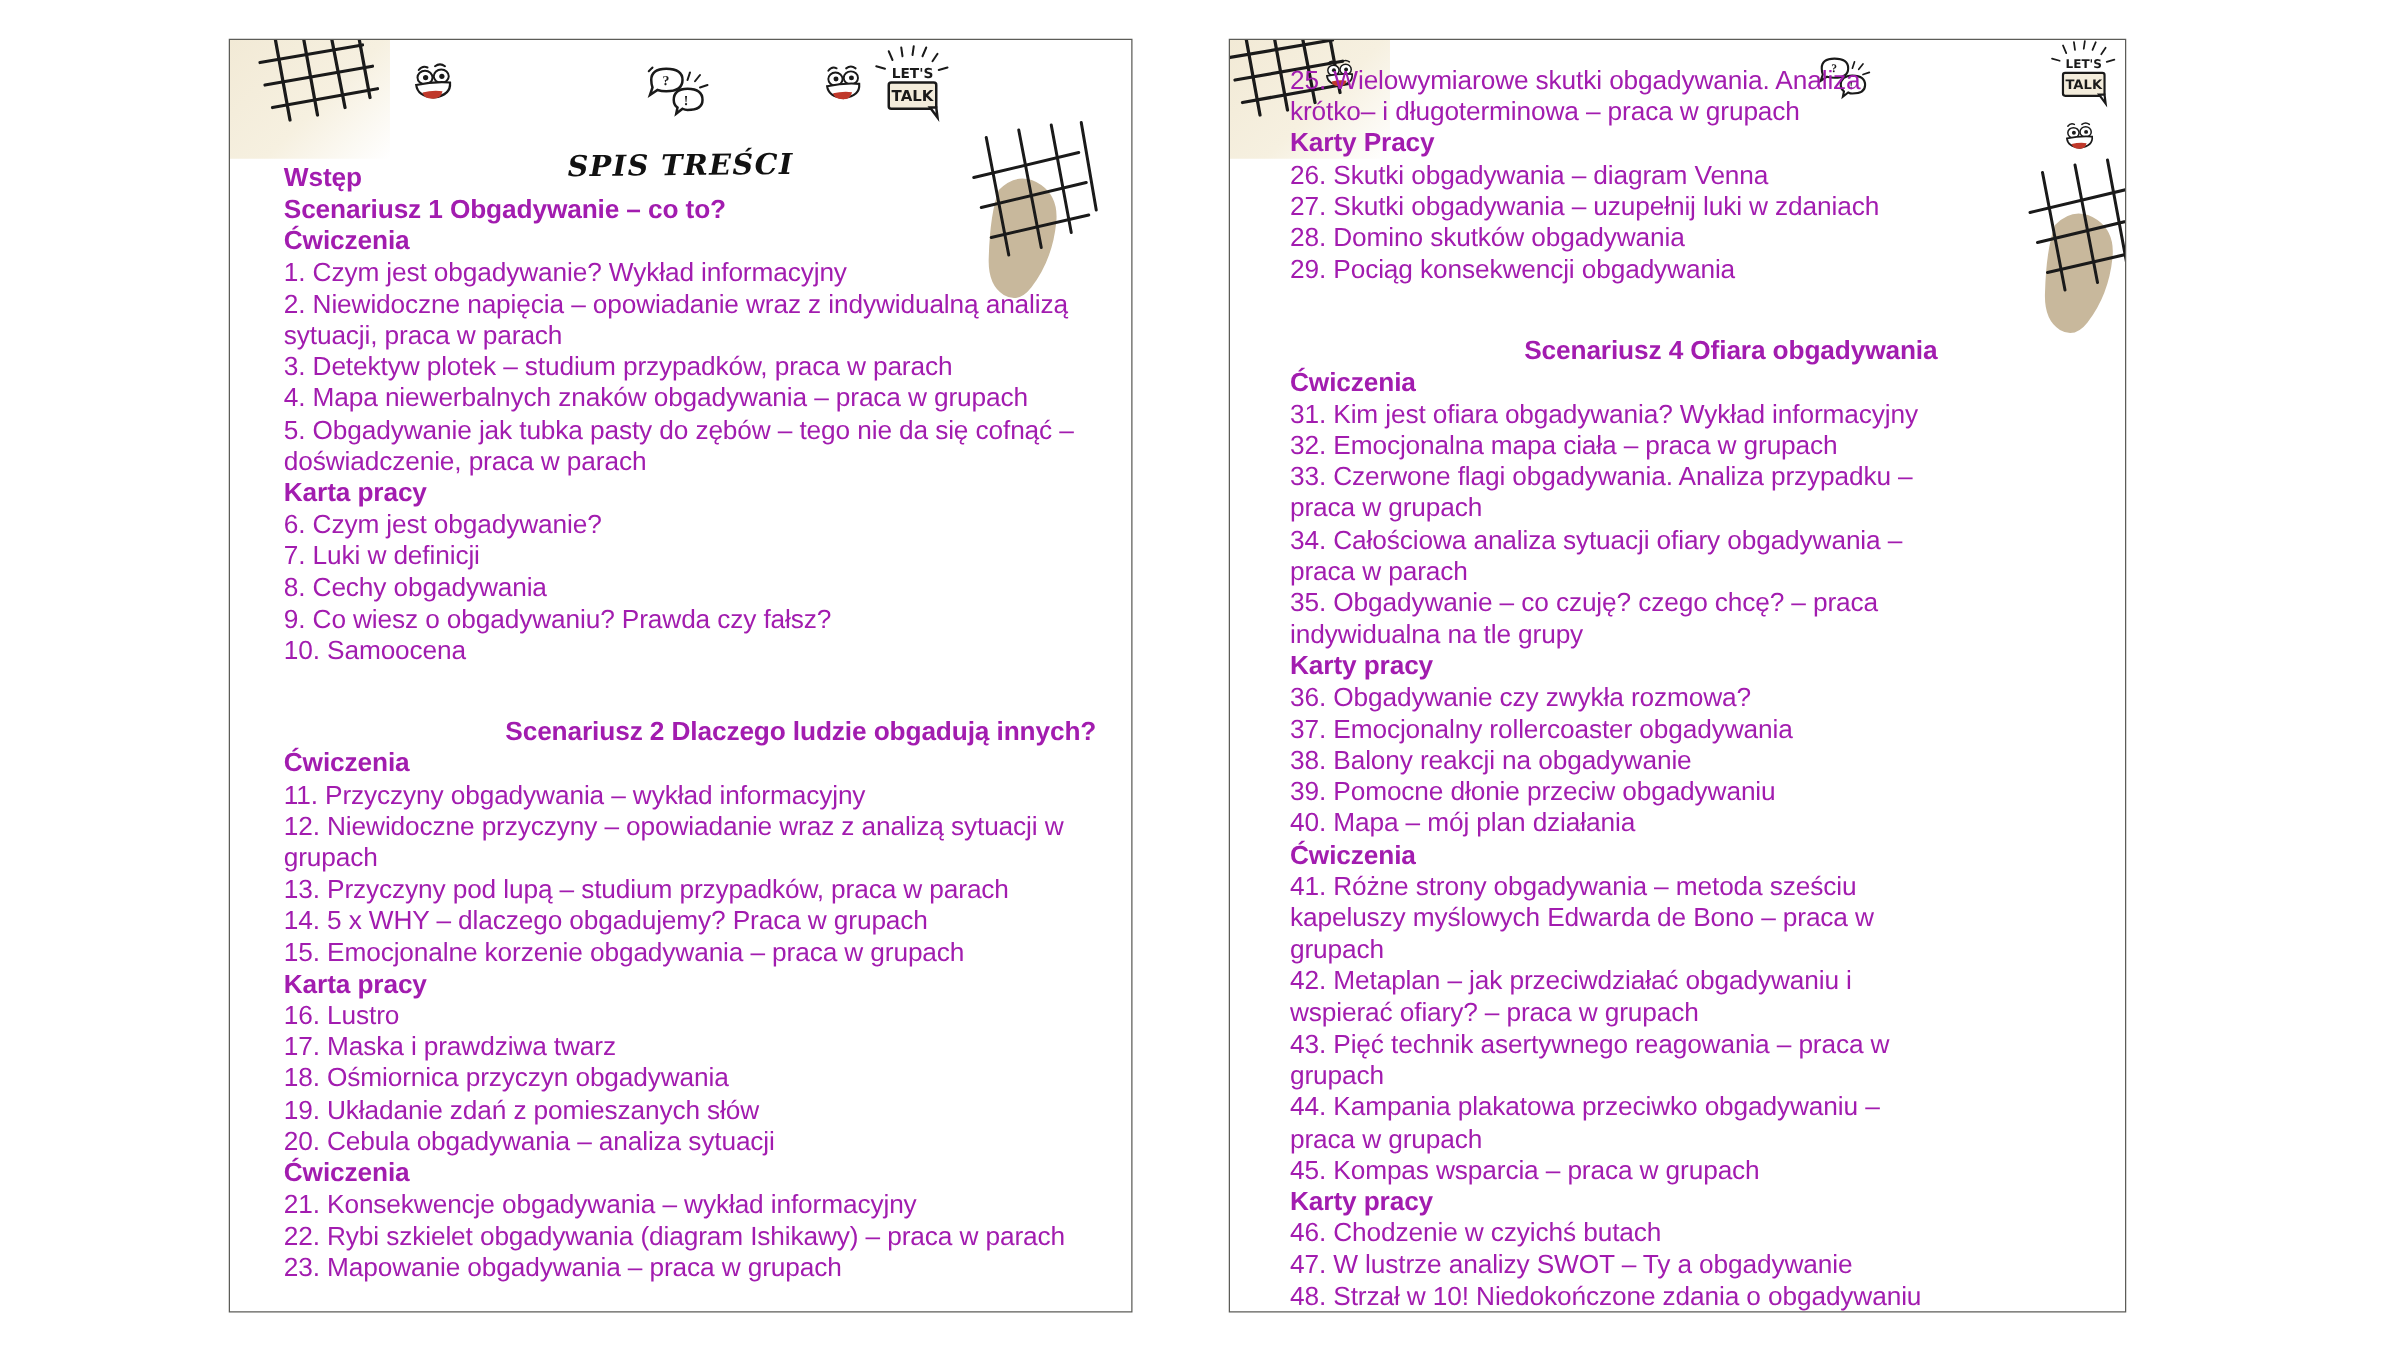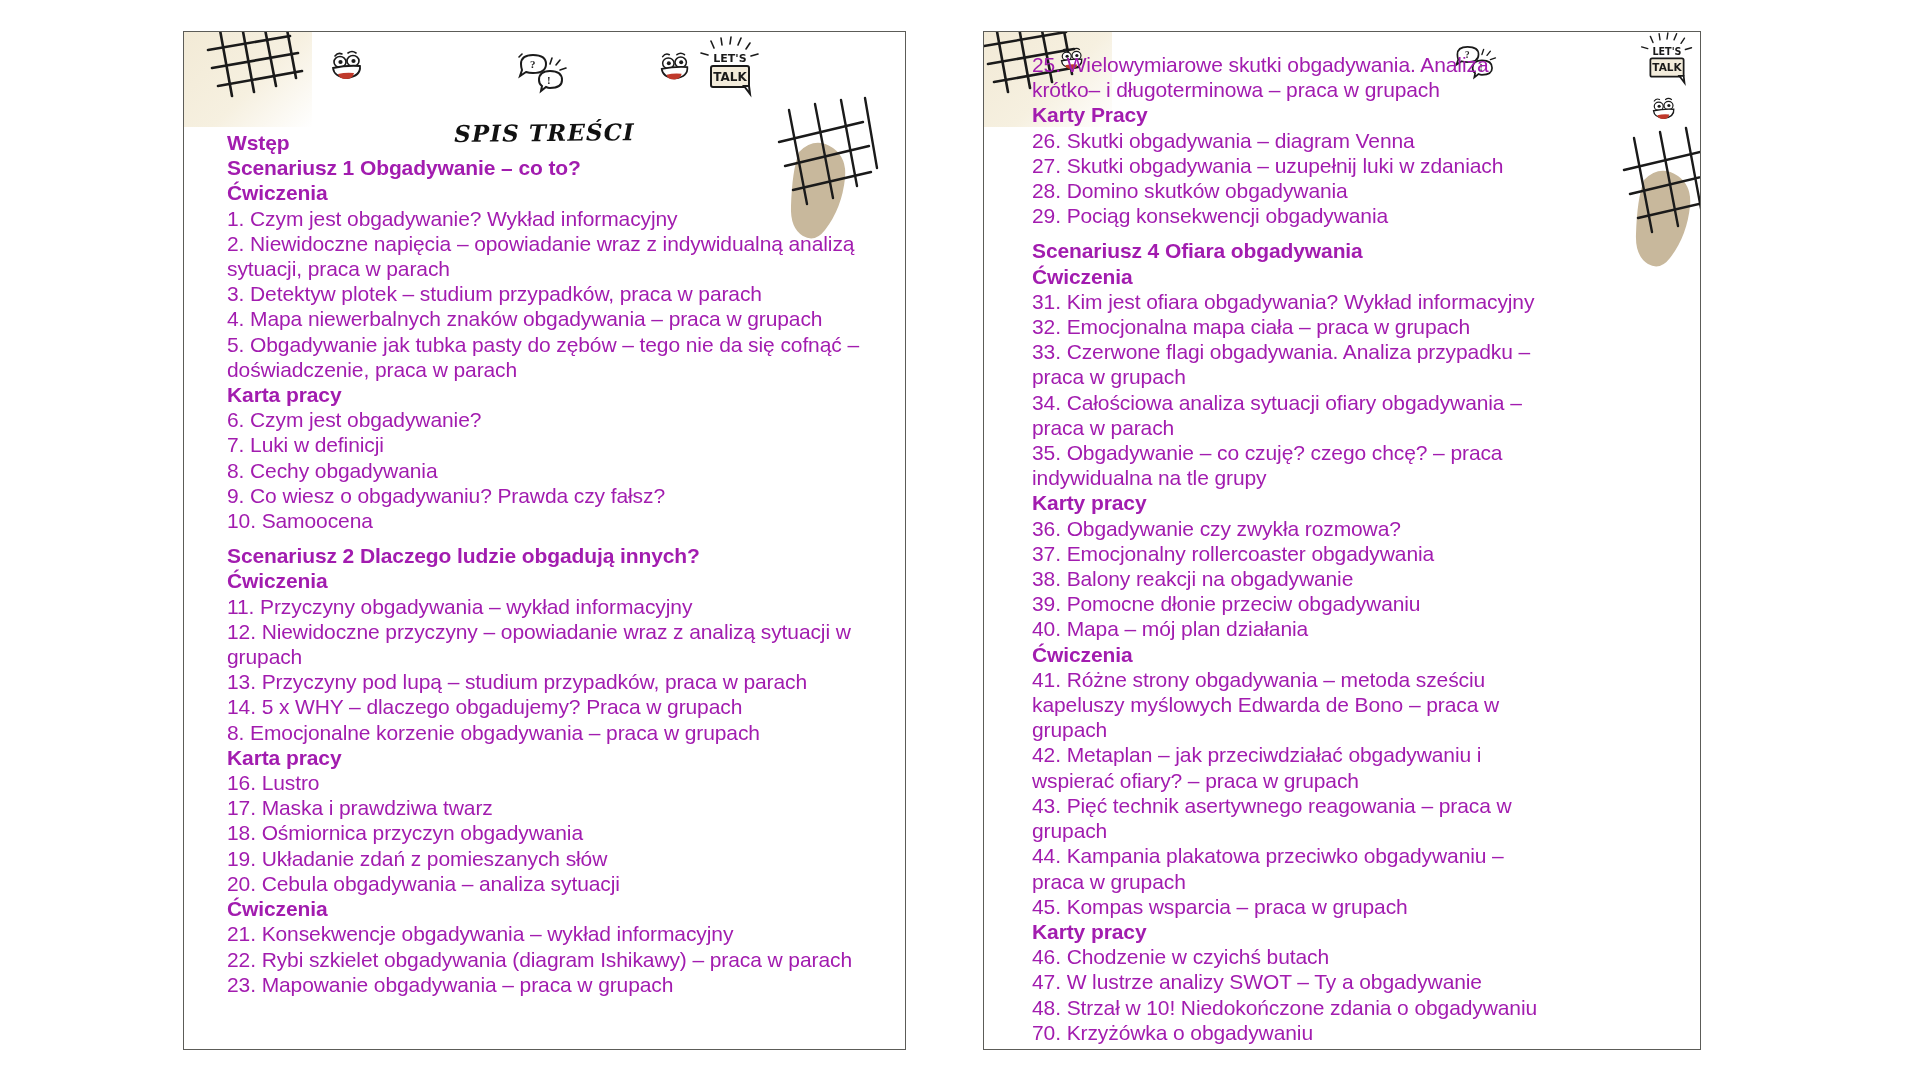--- a/index.html
+++ b/index.html
@@ -75,21 +75,21 @@
     color: #a21caf;
     font-size: 21px;
     line-height: 25.2px;
     letter-spacing: -0.1px;
   }
   .content-left  { top: 98px; }
   .content-right { top: 20px;  left: 48px; right: 150px; }
 
   .line { white-space: normal; }
   .line.bold { font-weight: 700; }
-  .line.gap  { margin-top: 10px; }
+  .line.gap  { margin-top: 40px; text-align: right; }
 
   
   .content-right .line { }
 
   
   .face-eye { fill: #ffffff; stroke: #1a1a1a; stroke-width: 1.6; }
   .face-pupil { fill: #1a1a1a; }
   .face-mouth-outer { fill: #ffffff; stroke: #1a1a1a; stroke-width: 1.8; }
   .face-tongue { fill: #c0392b; }
   .face-brow { stroke: #1a1a1a; stroke-width: 1.6; fill: none; stroke-linecap: round; }
@@ -225,21 +225,21 @@
         <div class="line">7. Luki w definicji</div>
         <div class="line">8. Cechy obgadywania</div>
         <div class="line">9. Co wiesz o obgadywaniu? Prawda czy fałsz?</div>
         <div class="line">10. Samoocena</div>
         <div class="line bold gap">Scenariusz 2 Dlaczego ludzie obgadują innych?</div>
         <div class="line bold">Ćwiczenia</div>
         <div class="line">11. Przyczyny obgadywania – wykład informacyjny</div>
         <div class="line">12. Niewidoczne przyczyny – opowiadanie wraz z analizą sytuacji w grupach</div>
         <div class="line">13. Przyczyny pod lupą – studium przypadków, praca w parach</div>
         <div class="line">14. 5 x WHY – dlaczego obgadujemy? Praca w grupach</div>
-        <div class="line">8. Emocjonalne korzenie obgadywania – praca w grupach</div>
+        <div class="line">15. Emocjonalne korzenie obgadywania – praca w grupach</div>
         <div class="line bold">Karta pracy</div>
         <div class="line">16. Lustro</div>
         <div class="line">17. Maska i prawdziwa twarz</div>
         <div class="line">18. Ośmiornica przyczyn obgadywania</div>
         <div class="line">19. Układanie zdań z pomieszanych słów</div>
         <div class="line">20. Cebula obgadywania – analiza sytuacji</div>
         <div class="line bold">Ćwiczenia</div>
         <div class="line">21. Konsekwencje obgadywania – wykład informacyjny</div>
         <div class="line">22. Rybi szkielet obgadywania (diagram Ishikawy) – praca w parach</div>
         <div class="line">23. Mapowanie obgadywania – praca w grupach</div>

